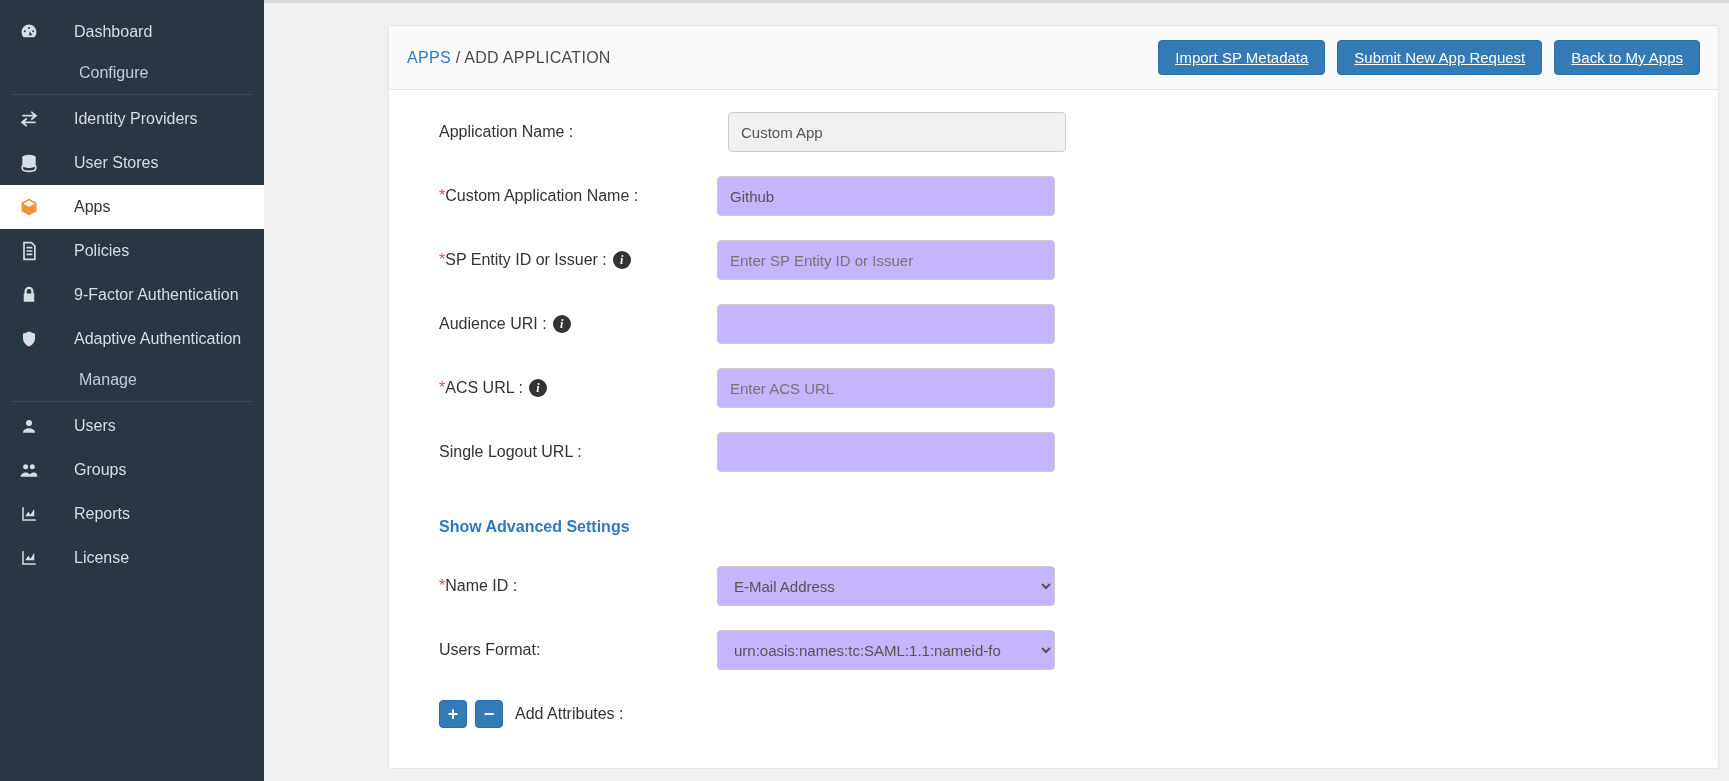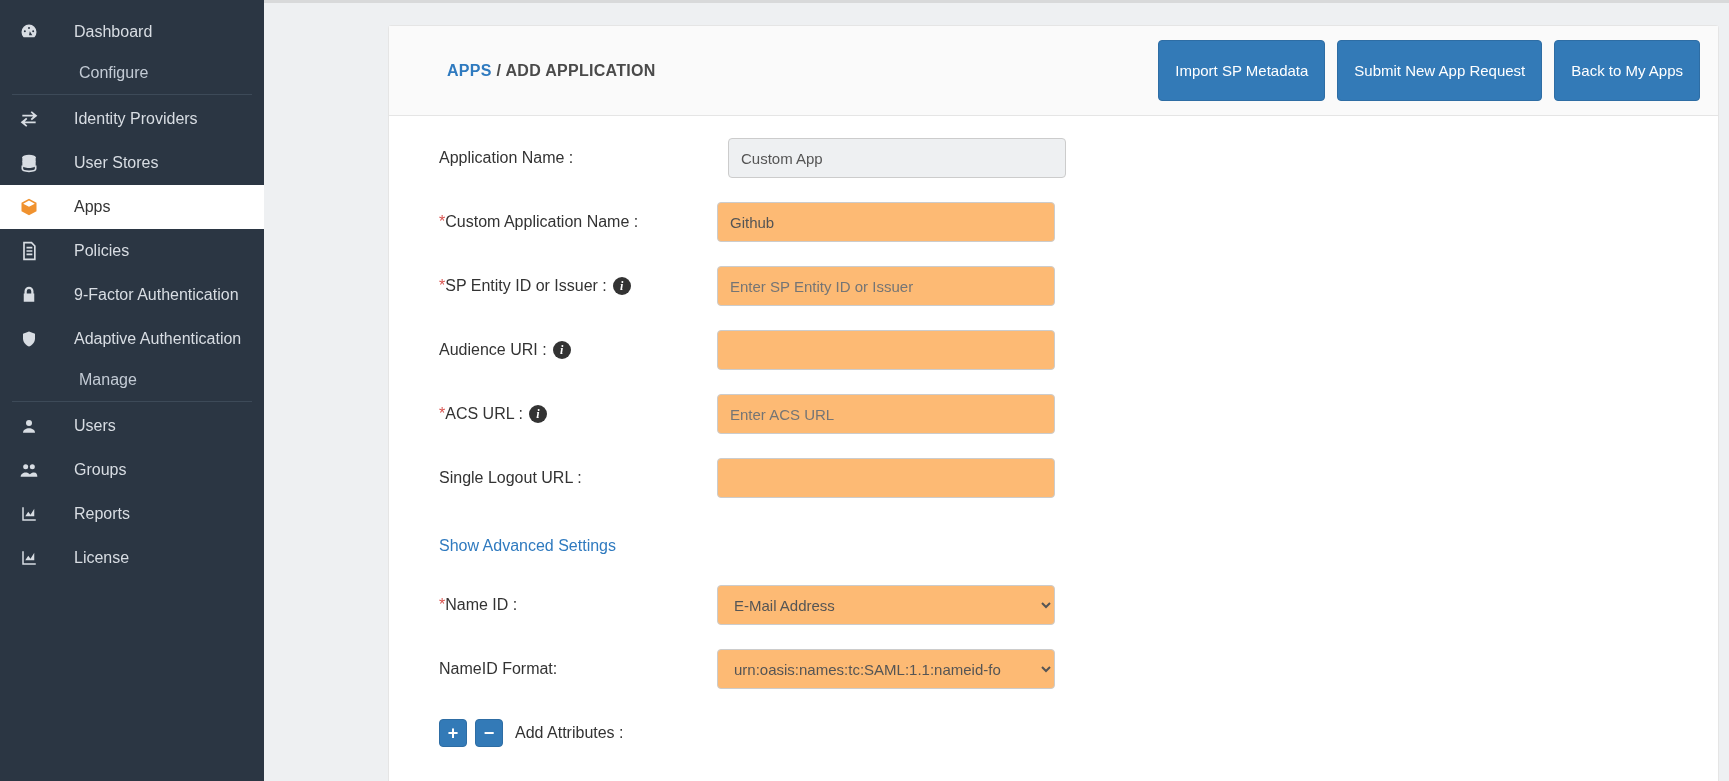--- a/index.html
+++ b/index.html
@@ -70,36 +70,36 @@
   }
   .panel-header {
     display: flex;
     align-items: center;
     justify-content: space-between;
     padding: 14px 18px;
     border-bottom: 1px solid #e5e5e5;
     background: #fafafa;
   }
   .breadcrumb {
-    font-weight: 700;
+    font-weight: 400;
     font-size: 16px;
     letter-spacing: .3px;
-    margin-left: 40px;
   }
   .breadcrumb .bc-root { color: #2f7abf; }
   .breadcrumb .bc-sep, .breadcrumb .bc-leaf { color: #4a4a4a; }
   .btn-row { display: flex; gap: 12px; }
   .btn {
     background: #337ab7;
     color: #fff;
     border: 1px solid #2e6da4;
     border-radius: 4px;
-    padding: 21px 16px;
+    padding: 8px 16px;
     font-size: 15px;
     cursor: pointer;
+    text-decoration: underline;
   }
   .panel-body { padding: 22px 40px 40px 50px; }
 
   .form-row {
     display: flex;
     margin-bottom: 24px;
   }
   .form-label {
     width: 278px;
     font-size: 16px;
@@ -118,37 +118,37 @@
     font-weight: 700; font-size: 12px;
     font-style: italic;
     font-family: Georgia, serif;
   }
   .form-control {
     width: 338px;
     height: 40px;
     padding: 8px 12px;
     font-size: 15px;
     color: #555;
-    background: #fdba74;
+    background: #c4b5fd;
     border: 1px solid #ccc;
     border-radius: 4px;
   }
   .form-control[readonly] {
     background: #eef0f2;
     color: #555;
     margin-left: 11px;
   }
   select.form-control { appearance: auto; }
 
   .link-toggle {
     color: #2f7abf;
-    font-weight: 400;
+    font-weight: 700;
     font-size: 16px;
     cursor: pointer;
-    margin: 15px 0 30px 0;
+    margin: 22px 0 30px 0;
     display: inline-block;
   }
 
   .attr-row { display: flex; align-items: center; gap: 8px; margin-top: 30px; }
   .square-btn {
     width: 28px; height: 28px;
     background: #337ab7;
     border: 1px solid #2e6da4;
     border-radius: 4px;
     color: #fff;
@@ -346,21 +346,21 @@
       <div class="form-row">
         <label class="form-label">
           <span><span class="req">*</span><span>Name ID :</span></span>
         </label>
         <select class="form-control">
           <option>E-Mail Address</option>
         </select>
       </div>
 
       <div class="form-row" style="margin-bottom:10px">
-        <label class="form-label">NameID Format:</label>
+        <label class="form-label">Users Format:</label>
         <select class="form-control">
           <option>urn:oasis:names:tc:SAML:1.1:nameid-fo</option>
         </select>
       </div>
 
       <div class="attr-row">
         <button class="square-btn">+</button>
         <button class="square-btn">−</button>
         <span class="attr-label">Add Attributes :</span>
       </div>

